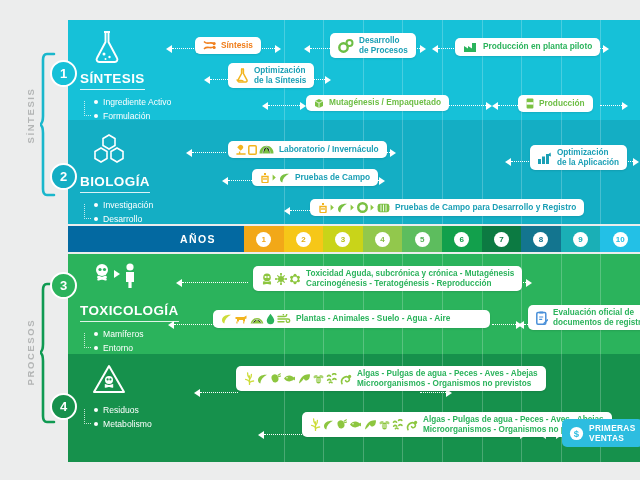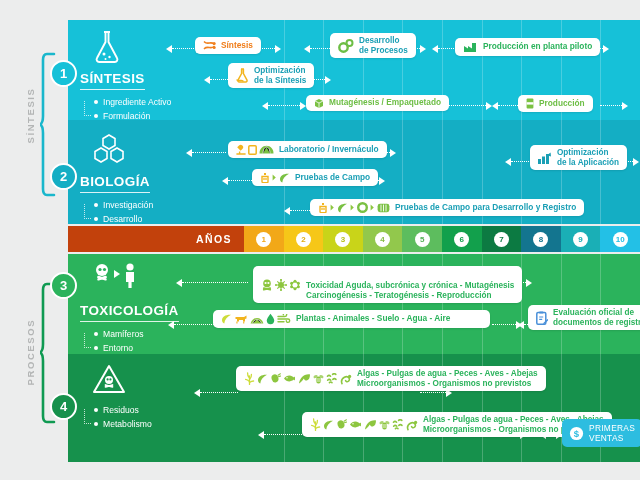--- a/index.html
+++ b/index.html
@@ -69,24 +69,24 @@
   .stepnum.s2 { top: 163px; background: #14aec4; }
   .stepnum.s3 { top: 272px; background: #2bb35c; }
   .stepnum.s4 { top: 393px; background: #16914c; }
 
   
   .years {
     position: absolute; left: 68px; top: 226px;
     width: 572px; height: 26px; display: flex; align-items: stretch;
   }
   .years .anos {
-    flex: 0 0 176px; background: #c2410c; color: #fff;
+    flex: 0 0 176px; background: #0369a1; color: #fff;
     font-size: 10.5px; font-weight: bold; letter-spacing: 1.4px;
     display: flex; align-items: center; justify-content: flex-end;
-    padding-right: 12px;
+    padding-right: 28px;
   }
   .yr { flex: 1 1 0; display: flex; align-items: center; justify-content: center; }
   .yr-badge {
     width: 15px; height: 15px; border-radius: 50%; background: #fff;
     font-size: 8px; font-weight: bold;
     display: flex; align-items: center; justify-content: center;
   }
 
   
   .pill {
@@ -107,21 +107,21 @@
   .tri { width: 0; height: 0; flex: 0 0 auto; }
   .tri.r { border-left: 6px solid #fff; border-top: 4.5px solid transparent; border-bottom: 4.5px solid transparent; }
   .tri.l { border-right: 6px solid #fff; border-top: 4.5px solid transparent; border-bottom: 4.5px solid transparent; }
 
   
   .sales {
     position: absolute; background: #2dbde0; border-radius: 5px;
     display: flex; align-items: center; gap: 5px; padding: 4px 7px;
     color: #fff; z-index: 5;
   }
-  .sales .stxt { font-size: 8.4px; font-weight: normal; line-height: 1.2; letter-spacing: .3px; }
+  .sales .stxt { font-size: 8.4px; font-weight: bold; line-height: 1.2; letter-spacing: .3px; }
 </style>
 </head>
 <body>
 
 <div id="root">
 
   <div class="band quimica"></div>
   <div class="band biologia"></div>
   <div class="band toxi"></div>
   <div class="band ecotoxi"></div>
@@ -585,21 +585,21 @@
                 <circle cx="6" cy="2.2" r="1.5"></circle>
                 <circle cx="2.6" cy="4.2" r="1.5"></circle>
                 <circle cx="9.4" cy="4.2" r="1.5"></circle>
                 <circle cx="2.6" cy="7.8" r="1.5"></circle>
                 <circle cx="9.4" cy="7.8" r="1.5"></circle>
                 <circle cx="6" cy="9.8" r="1.5"></circle>
               </g>
             </svg>
           </span>
         </span>
-        <span class="ptxt" style="color: rgb(43, 179, 92); margin-top: 12px;">Toxicidad Aguda, subcrónica y crónica - Mutagénesis<br><span>Carcinogénesis - Teratogénesis - Reproducción</span></span>
+        <span class="ptxt" style="color: rgb(43, 179, 92);">Toxicidad Aguda, subcrónica y crónica - Mutagénesis<br><span>Carcinogénesis - Teratogénesis - Reproducción</span></span>
       </div>
       <div class="conn" style="left: 490px; top: 278px; width: 42px;">
         <span class="dots"></span>
         <span class="tri r"></span>
       </div>
       <div class="conn" style="left: 168px; top: 320px; width: 48px;">
         <span class="tri l"></span>
         <span class="dots"></span>
       </div>
       <div class="pill" style="left: 213px; top: 310px; width: 277px;">

